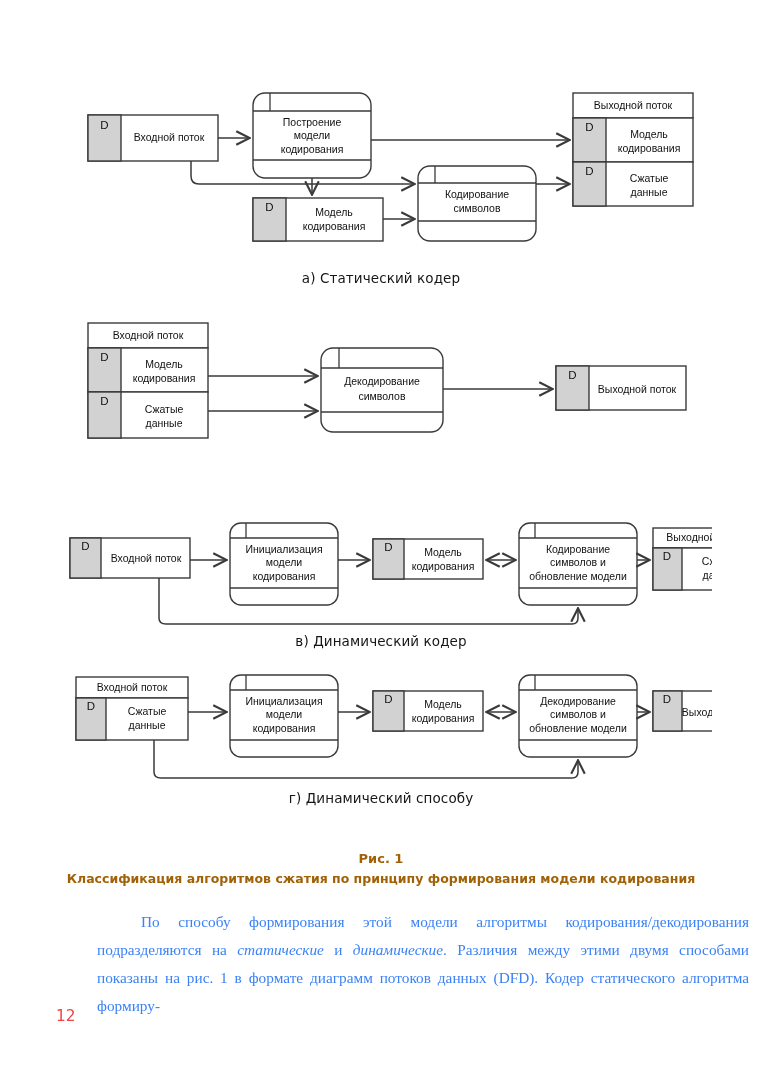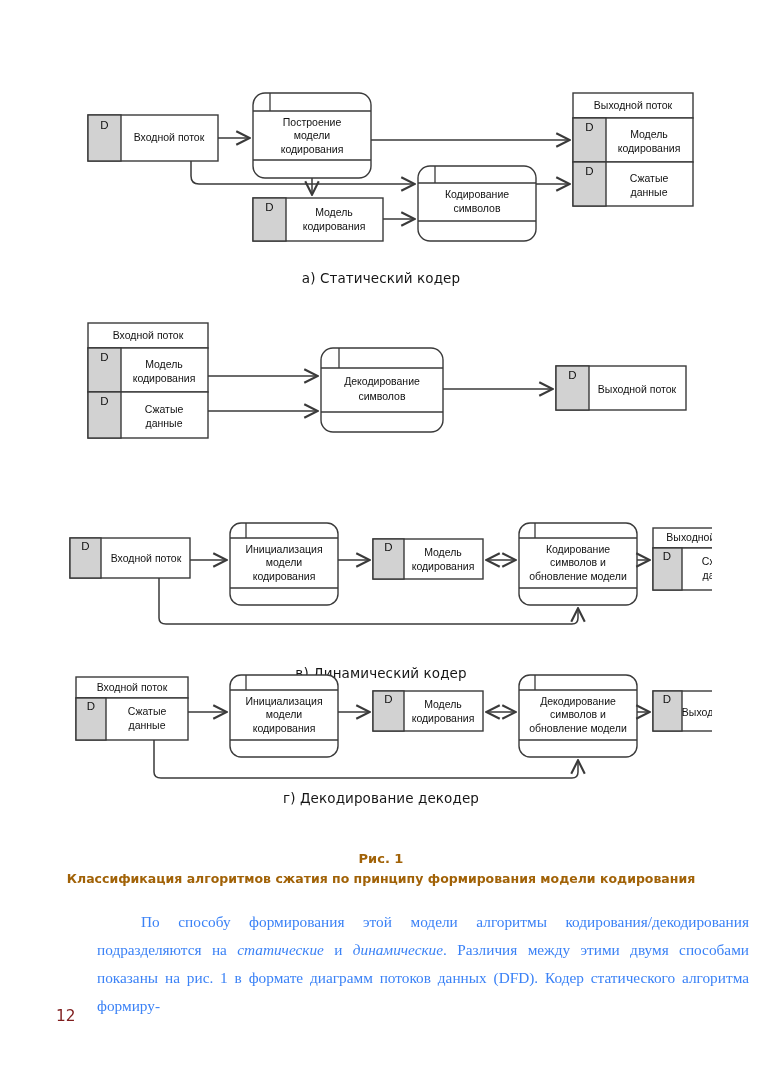--- a/index.html
+++ b/index.html
@@ -39,21 +39,21 @@
     position:absolute; left:56px; width:652px;
     font-family:Liberation Serif, serif;
     font-size:15.3px; line-height:28px; color:#3b82f6;
     text-align:justify; text-justify:inter-word;margin-left:41px;
   }
   .body-text .indent { display:inline-block; width:44px; }
   .body-text i { font-style:italic; }
 
   .pagenum {
     position:absolute; left:56px; font-family:"DejaVu Sans", sans-serif;
-    font-size:15.3px; color:#7f1d1d;
+    font-size:15.3px; color:#ef4444;
   }
 </style>
 </head>
 <body>
 
 <div class="page">
 
   <svg class="dfd" style="left:78px; top:88px;" width="620" height="160" viewBox="0 0 620 160">
     <defs>
       <marker id="ah" markerWidth="11" markerHeight="11" refX="9.5" refY="5.5" orient="auto">
@@ -207,21 +207,21 @@
       <text x="659" y="42">Сжатые</text>
       <text x="659" y="56">данные</text>
     </g>
 
     <path class="flow" d="M128,40 L164,40" marker-end="url(#ah)"></path>
     <path class="flow" d="M276,40 L307,40" marker-end="url(#ah)"></path>
     <path class="flow" d="M425,40 L453,40" marker-end="url(#ah)" marker-start="url(#ahb)"></path>
     <path class="flow" d="M575,40 L587,40" marker-end="url(#ah)"></path>
     <path class="flow" d="M97,58 L97,98 Q97,104 104,104 L510,104 Q516,104 516,98 L516,89" marker-end="url(#ah)"></path>
   </svg>
-  <div class="subcaption" style="top:633px;margin-top:32px;">в) Динамический кодер</div>
+  <div class="subcaption" style="top:633px;">в) Динамический кодер</div>
 
   <svg class="dfd" style="left:62px; top:672px;" width="650" height="112" viewBox="0 0 650 112">
 
     <g>
       <rect class="boxline" x="14" y="5" width="112" height="21"></rect>
       <text x="70" y="16">Входной поток</text>
       <rect class="boxline" x="14" y="26" width="112" height="42"></rect>
       <rect class="grayfill" x="14" y="26" width="30" height="42"></rect>
       <text class="dlabel" x="29" y="35">D</text>
       <text x="85" y="40">Сжатые</text>
@@ -262,21 +262,21 @@
       <text class="dlabel" x="605" y="28">D</text>
       <text x="659" y="41">Выходной поток</text>
     </g>
 
     <path class="flow" d="M126,40 L164,40" marker-end="url(#ah)"></path>
     <path class="flow" d="M276,40 L307,40" marker-end="url(#ah)"></path>
     <path class="flow" d="M425,40 L453,40" marker-end="url(#ah)" marker-start="url(#ahb)"></path>
     <path class="flow" d="M575,40 L587,40" marker-end="url(#ah)"></path>
     <path class="flow" d="M92,68 L92,100 Q92,106 99,106 L510,106 Q516,106 516,100 L516,89" marker-end="url(#ah)"></path>
   </svg>
-  <div class="subcaption" style="top:790px;">г) Декодирование декодер</div>
+  <div class="subcaption" style="top:790px;">г) Динамический способу</div>
 
   <div class="figcaption title" style="top:851px;">Рис. 1</div>
   <div class="figcaption" style="top:871px;">Классификация алгоритмов сжатия по принципу формирования модели кодирования</div>
 
   <div class="body-text" style="top:908px;">
     <span class="indent"></span><span>По способу формирования этой модели алгоритмы кодирования/декодирования подразделяются на </span><i>статические</i><span> и </span><i>динамические</i><span>. Различия между этими двумя способами показаны на рис. 1 в формате диаграмм потоков данных (DFD). Кодер статического алгоритма формиру-</span>
   </div>
 
   <div class="pagenum" style="top:1007px;">12</div>
 

